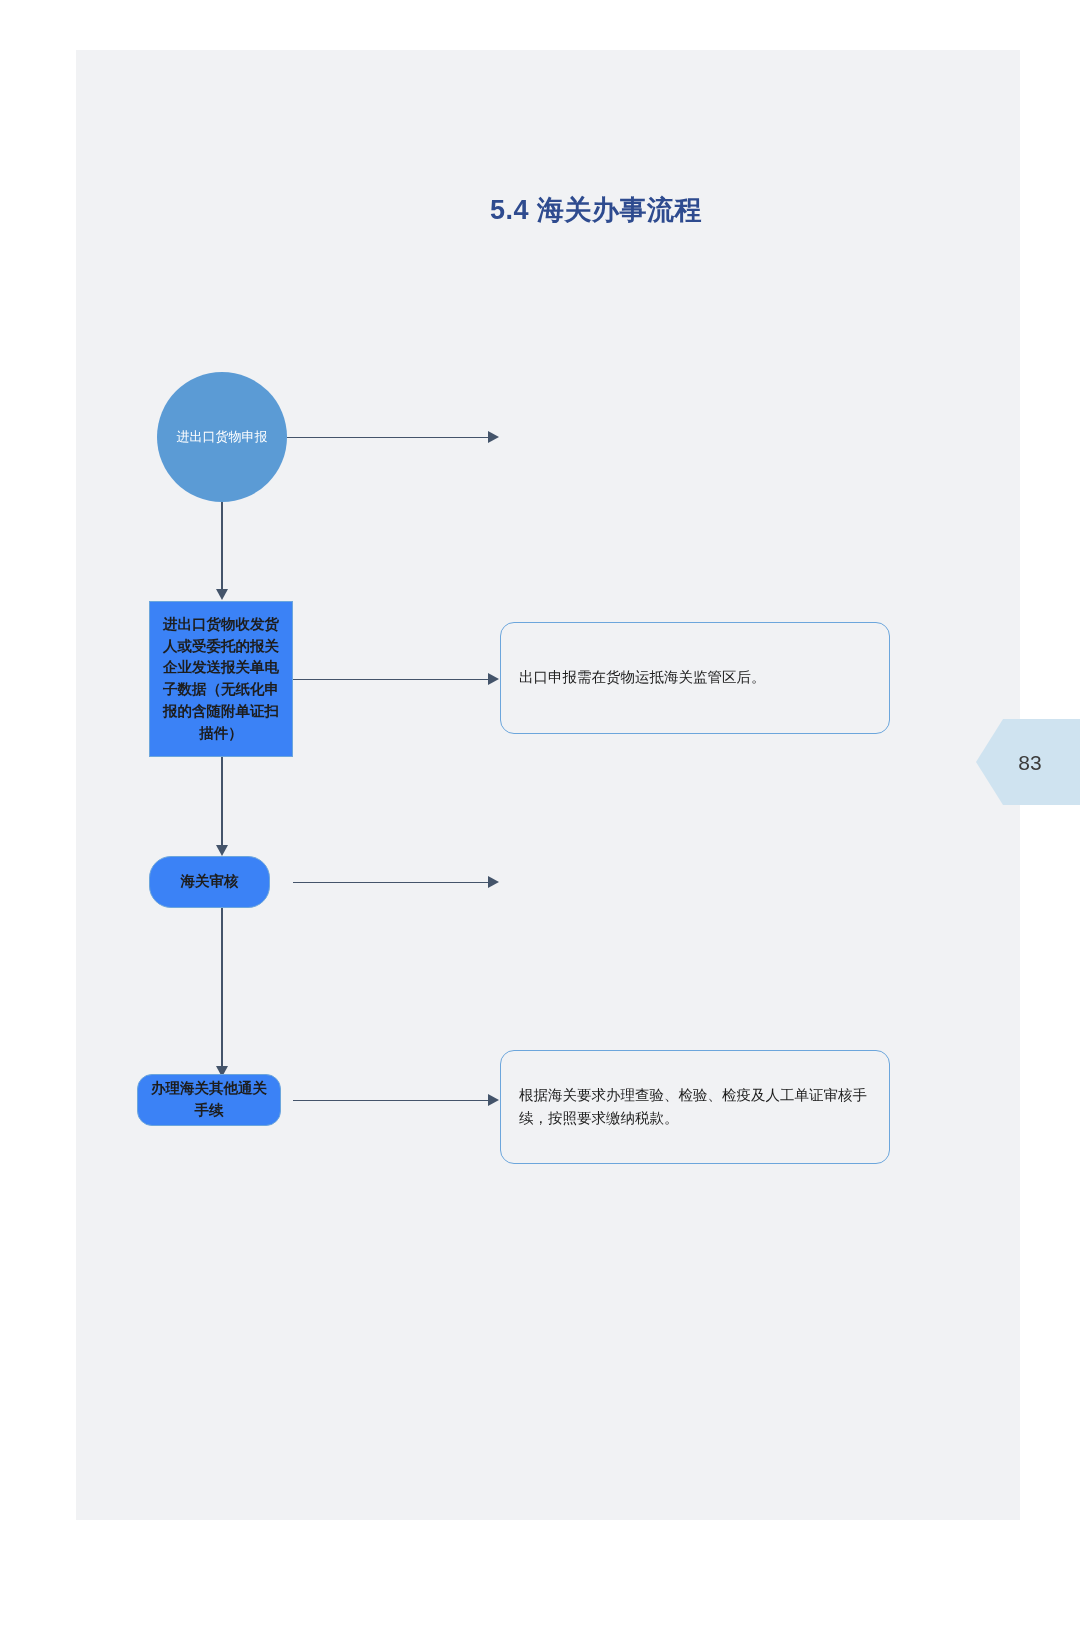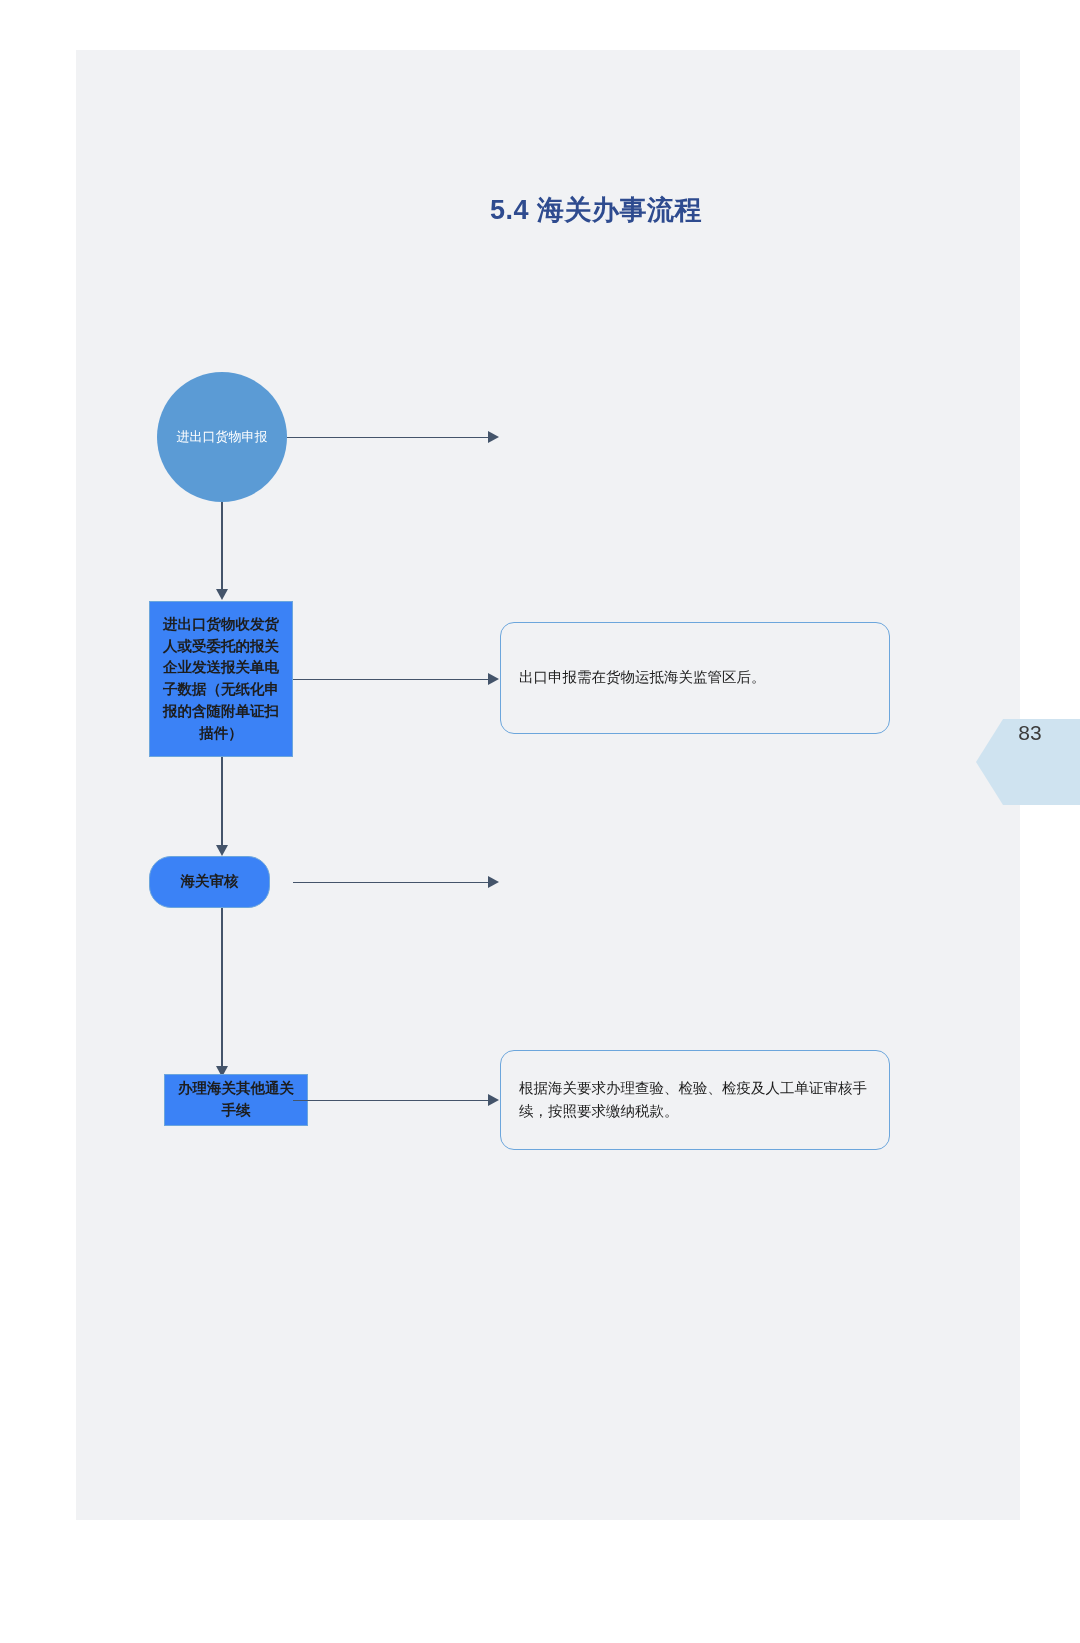--- a/index.html
+++ b/index.html
@@ -46,21 +46,21 @@
     top: 719px;
     width: 104px;
     height: 86px;
     background: #cfe3f0;
     clip-path: polygon(26% 0%, 100% 0%, 100% 100%, 26% 100%, 0% 50%);
     -webkit-clip-path: polygon(26% 0%, 100% 0%, 100% 100%, 26% 100%, 0% 50%);
   }
   #page-tab-number {
     position: absolute;
     left: 1000px;
-    top: 721px;
+    top: 751px;
     width: 60px;
     text-align: center;
     font-size: 21px;
     color: #3b3b3b;
   }
 
   
   .node-circle {
     position: absolute;
     border-radius: 50%;
@@ -178,27 +178,27 @@
     <span>海关审核</span>
   </div>
 
   <div class="conn conn-h" style="left:217px; top:831.5px; width:195px;"></div>
   <div class="arrow-right" style="left:412px; top:826px;"></div>
 
   <div class="conn conn-v" style="left:145.2px; top:858px; height:158px;"></div>
   <div class="arrow-down" style="left:140px; top:1016px;"></div>
 
 
-  <div class="node-box" style="left:88px; top:1024px; width:144px; height:52px;">
+  <div class="node-box" style="left:61px; top:1024px; width:144px; height:52px;border-radius:15px;">
     <span>办理海关其他通关手续</span>
   </div>
 
   <div class="conn conn-h" style="left:217px; top:1049.5px; width:195px;"></div>
   <div class="arrow-right" style="left:412px; top:1044px;"></div>
 
-  <div class="callout callout-plain" style="left:424px; top:1000px; width:390px; height:100px;">
+  <div class="callout callout-plain" style="left:424px; top:1000px; width:390px; height:114px;">
     <span>根据海关要求办理查验、检验、检疫及人工单证审核手续，按照要求缴纳税款。</span>
   </div>
 
 </div>
 
 <div id="page-tab"></div>
 <div id="page-tab-number">83</div>
 
 </body></html>

